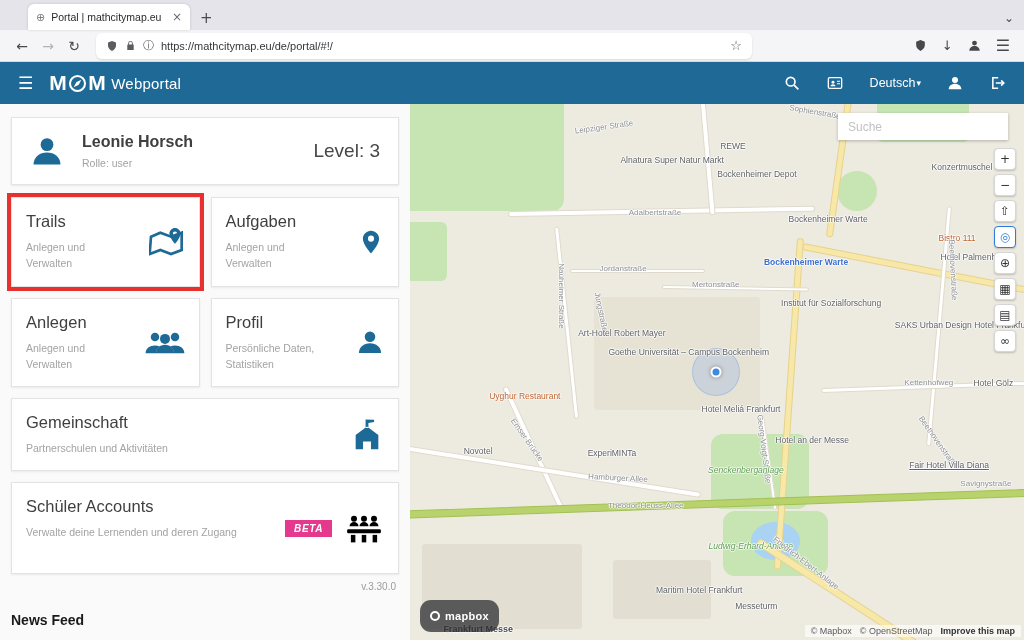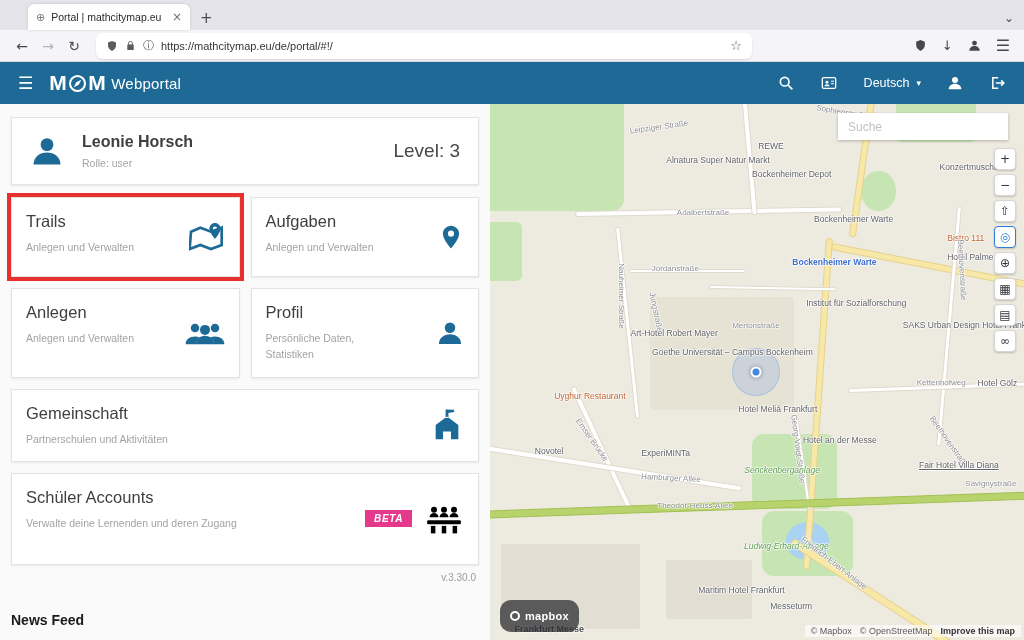--- a/index.html
+++ b/index.html
@@ -27,26 +27,26 @@
 .dl{font-size:13px}
 
 
 .navbar{height:42px;background:var(--navbar,#1e6996);display:flex;align-items:center;color:#fff;padding:0 18px}
 .hamburger{font-size:17px;cursor:pointer}
 .brand{display:flex;align-items:center;font-weight:bold;font-size:21px;margin-left:16px;letter-spacing:.5px}
 .brand svg{width:19px;height:19px;margin:0 1px}
 .product{font-size:15px;font-weight:normal;margin-left:5px;letter-spacing:.2px}
 .nav-right{margin-left:auto;display:flex;align-items:center;gap:26px}
 .nav-right svg{cursor:pointer}
-.lang{display:flex;align-items:center;gap:7px;font-size:12.5px;cursor:pointer}
+.lang{display:flex;align-items:center;gap:1px;font-size:12.5px;cursor:pointer}
 .caret{font-size:9px}
 
 
 .content{display:flex;height:536px}
-.panel{width:490px;background:#fafafa;padding:13px 11px 8px 11px;display:flex;flex-direction:column}
+.panel{width:410px;background:#fafafa;padding:13px 11px 8px 11px;display:flex;flex-direction:column}
 .map{flex:1;position:relative;background:#edeae0;overflow:hidden}
 
 
 .user-card{background:#fff;border:1px solid #e3e3e3;box-shadow:0 1px 2px rgba(0,0,0,.08);padding:15px 18px;display:flex;align-items:center;margin-bottom:12px}
 .user-icon{color:var(--accent,#1d6a96);margin-right:18px}
 .user-name{font-size:16px;font-weight:bold;color:#3f3f3f}
 .user-role{font-size:10.5px;color:#a3a3a3;margin-top:6px}
 .user-level{margin-left:auto;font-size:19px;color:#474747}
 .cards{display:grid;grid-template-columns:1fr 1fr;gap:11px}
 .card{background:#fff;border:1px solid #e3e3e3;box-shadow:0 1px 2px rgba(0,0,0,.07);padding:14px 14px;position:relative;min-height:80px;cursor:pointer}
@@ -298,21 +298,21 @@
         <span class="map-label poi" style="left: 42.7%; top: 10.4%; transform: translate(-50%, -50%) rotate(0deg);">Alnatura Super Natur Markt</span>
         <span class="map-label poi" style="left: 56.5%; top: 13.1%; transform: translate(-50%, -50%) rotate(0deg);">Bockenheimer Depot</span>
         <span class="map-label poi" style="left: 89.9%; top: 11.8%; transform: translate(-50%, -50%) rotate(0deg);">Konzertmuschel</span>
         <span class="map-label street" style="left: 39.9%; top: 20.1%; transform: translate(-50%, -50%) rotate(0deg);">Adalbertstraße</span>
         <span class="map-label poi" style="left: 68.1%; top: 21.5%; transform: translate(-50%, -50%) rotate(0deg);">Bockenheimer Warte</span>
         <span class="map-label food" style="left: 89.1%; top: 25%; transform: translate(-50%, -50%) rotate(0deg);">Bistro 111</span>
         <span class="map-label poi" style="left: 91.5%; top: 28.5%; transform: translate(-50%, -50%) rotate(0deg);">Hotel Palmenhof</span>
         <span class="map-label transit" style="left: 64.5%; top: 29.5%; transform: translate(-50%, -50%) rotate(0deg);">Bockenheimer Warte</span>
         <span class="map-label street" style="left: 34.7%; top: 30.6%; transform: translate(-50%, -50%) rotate(0deg);">Jordanstraße</span>
         <span class="map-label street" style="left: 88.4%; top: 31%; transform: translate(-50%, -50%) rotate(87deg);">Beethovenstraße</span>
-        <span class="map-label street" style="left: 49.8%; top: 33.6%; transform: translate(-50%, -50%) rotate(0deg); margin-top: 41px;">Mertonstraße</span>
+        <span class="map-label street" style="left: 49.8%; top: 33.6%; transform: translate(-50%, -50%) rotate(0deg);">Mertonstraße</span>
         <span class="map-label street" style="left: 24.6%; top: 35.8%; transform: translate(-50%, -50%) rotate(90deg);">Nauheimer Straße</span>
         <span class="map-label poi" style="left: 68.6%; top: 37.1%; transform: translate(-50%, -50%) rotate(0deg);">Institut für Sozialforschung</span>
         <span class="map-label street" style="left: 31.1%; top: 38.8%; transform: translate(-50%, -50%) rotate(78deg);">Jungstraße</span>
         <span class="map-label poi" style="left: 90%; top: 41.2%; transform: translate(-50%, -50%) rotate(0deg);">SAKS Urban Design Hotel Frankfurt</span>
         <span class="map-label poi" style="left: 34.5%; top: 42.7%; transform: translate(-50%, -50%) rotate(0deg);">Art-Hotel Robert Mayer</span>
         <span class="map-label poi" style="left: 45.4%; top: 46.3%; transform: translate(-50%, -50%) rotate(0deg);">Goethe Universität – Campus Bockenheim</span>
         <span class="map-label street" style="left: 84.5%; top: 51.9%; transform: translate(-50%, -50%) rotate(0deg);">Kettenhofweg</span>
         <span class="map-label poi" style="left: 95%; top: 52%; transform: translate(-50%, -50%) rotate(0deg);">Hotel Gölz</span>
         <span class="map-label food" style="left: 18.7%; top: 54.5%; transform: translate(-50%, -50%) rotate(0deg);">Uyghur Restaurant</span>
         <span class="map-label poi" style="left: 53.9%; top: 56.9%; transform: translate(-50%, -50%) rotate(0deg);">Hotel Meliá Frankfurt</span>

